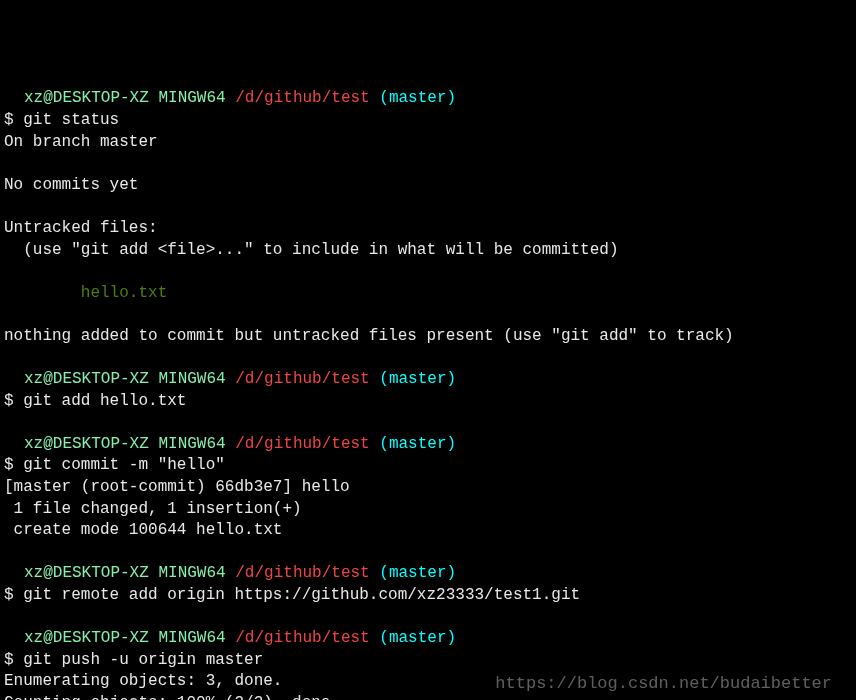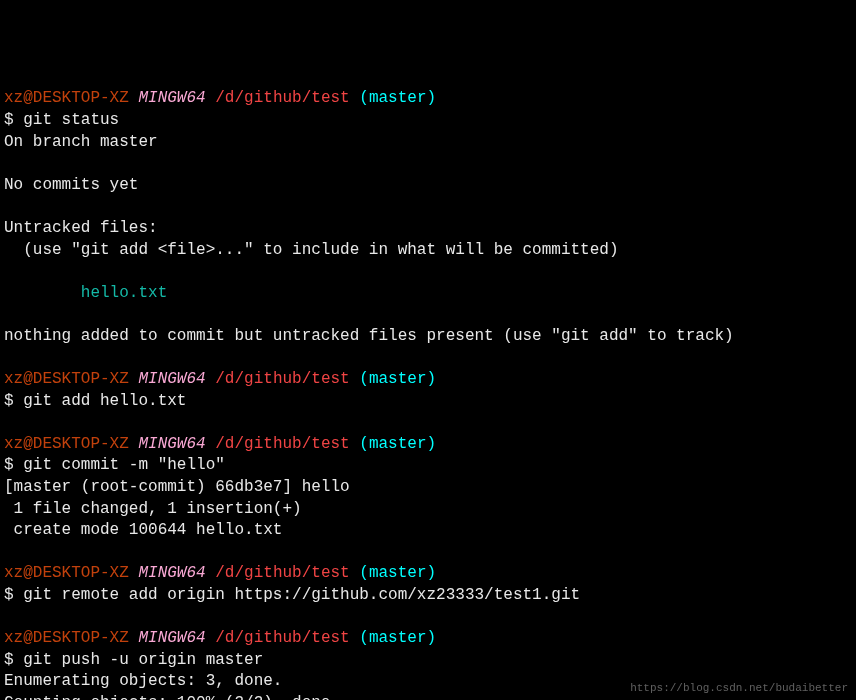--- a/index.html
+++ b/index.html
@@ -13,32 +13,32 @@
       font-size: 16px;
       line-height: 1.35;
       color: #e8e8e8;
       width: 856px;
       height: 700px;
       overflow: hidden;
       padding: 2px 4px;
       white-space: pre;
       position: relative;
     }
-    .green { color: #c2410c; }
-    .magenta { color: #f9a8d4; font-style: italic; }
+    .green { color: #86efac; margin-left: 20px; }
+    .magenta { color: #86efac; }
     .yellow { color: #ef4444; }
     .cyan { color: #00ffff; }
-    .red { color: #14b8a6; }
+    .red { color: #4d7c0f; }
     .white { color: #e8e8e8; }
     .gray-watermark {
       color: #888888;
       position: absolute;
-      right: 8px;
+      right: 24px;
       bottom: 4px;
-      font-size: 11px;
+      font-size: 17px;
       opacity: 0.7;
     }
     .line { display: block; }
   </style>
 </head>
 <body>
 
 
 
 <div><span class="line"><span class="green">xz@DESKTOP-XZ</span> <span class="magenta">MINGW64</span> <span class="yellow">/d/github/test</span> <span class="cyan">(</span><span class="cyan">master</span><span class="cyan">)</span></span><span class="line"><span class="white">$ </span><span class="white">git status</span></span><span class="line white">On branch master</span><span class="line"> </span><span class="line white">No commits yet</span><span class="line"> </span><span class="line white">Untracked files:</span><span class="line white">  (use "git add &lt;file&gt;..." to include in what will be committed)</span><span class="line"> </span><span class="line red">        hello.txt</span><span class="line"> </span><span class="line white">nothing added to commit but untracked files present (use "git add" to track)</span><span class="line"> </span><span class="line"><span class="green">xz@DESKTOP-XZ</span> <span class="magenta">MINGW64</span> <span class="yellow">/d/github/test</span> <span class="cyan">(</span><span class="cyan">master</span><span class="cyan">)</span></span><span class="line"><span class="white">$ </span><span class="white">git add hello.txt</span></span><span class="line"> </span><span class="line"><span class="green">xz@DESKTOP-XZ</span> <span class="magenta">MINGW64</span> <span class="yellow">/d/github/test</span> <span class="cyan">(</span><span class="cyan">master</span><span class="cyan">)</span></span><span class="line"><span class="white">$ </span><span class="white">git commit -m "hello"</span></span><span class="line white">[master (root-commit) 66db3e7] hello</span><span class="line white"> 1 file changed, 1 insertion(+)</span><span class="line white"> create mode 100644 hello.txt</span><span class="line"> </span><span class="line"><span class="green">xz@DESKTOP-XZ</span> <span class="magenta">MINGW64</span> <span class="yellow">/d/github/test</span> <span class="cyan">(</span><span class="cyan">master</span><span class="cyan">)</span></span><span class="line"><span class="white">$ </span><span class="white">git remote add origin https://github.com/xz23333/test1.git</span></span><span class="line"> </span><span class="line"><span class="green">xz@DESKTOP-XZ</span> <span class="magenta">MINGW64</span> <span class="yellow">/d/github/test</span> <span class="cyan">(</span><span class="cyan">master</span><span class="cyan">)</span></span><span class="line"><span class="white">$ </span><span class="white">git push -u origin master</span></span><span class="line white">Enumerating objects: 3, done.</span><span class="line white">Counting objects: 100% (3/3), done.</span></div>

